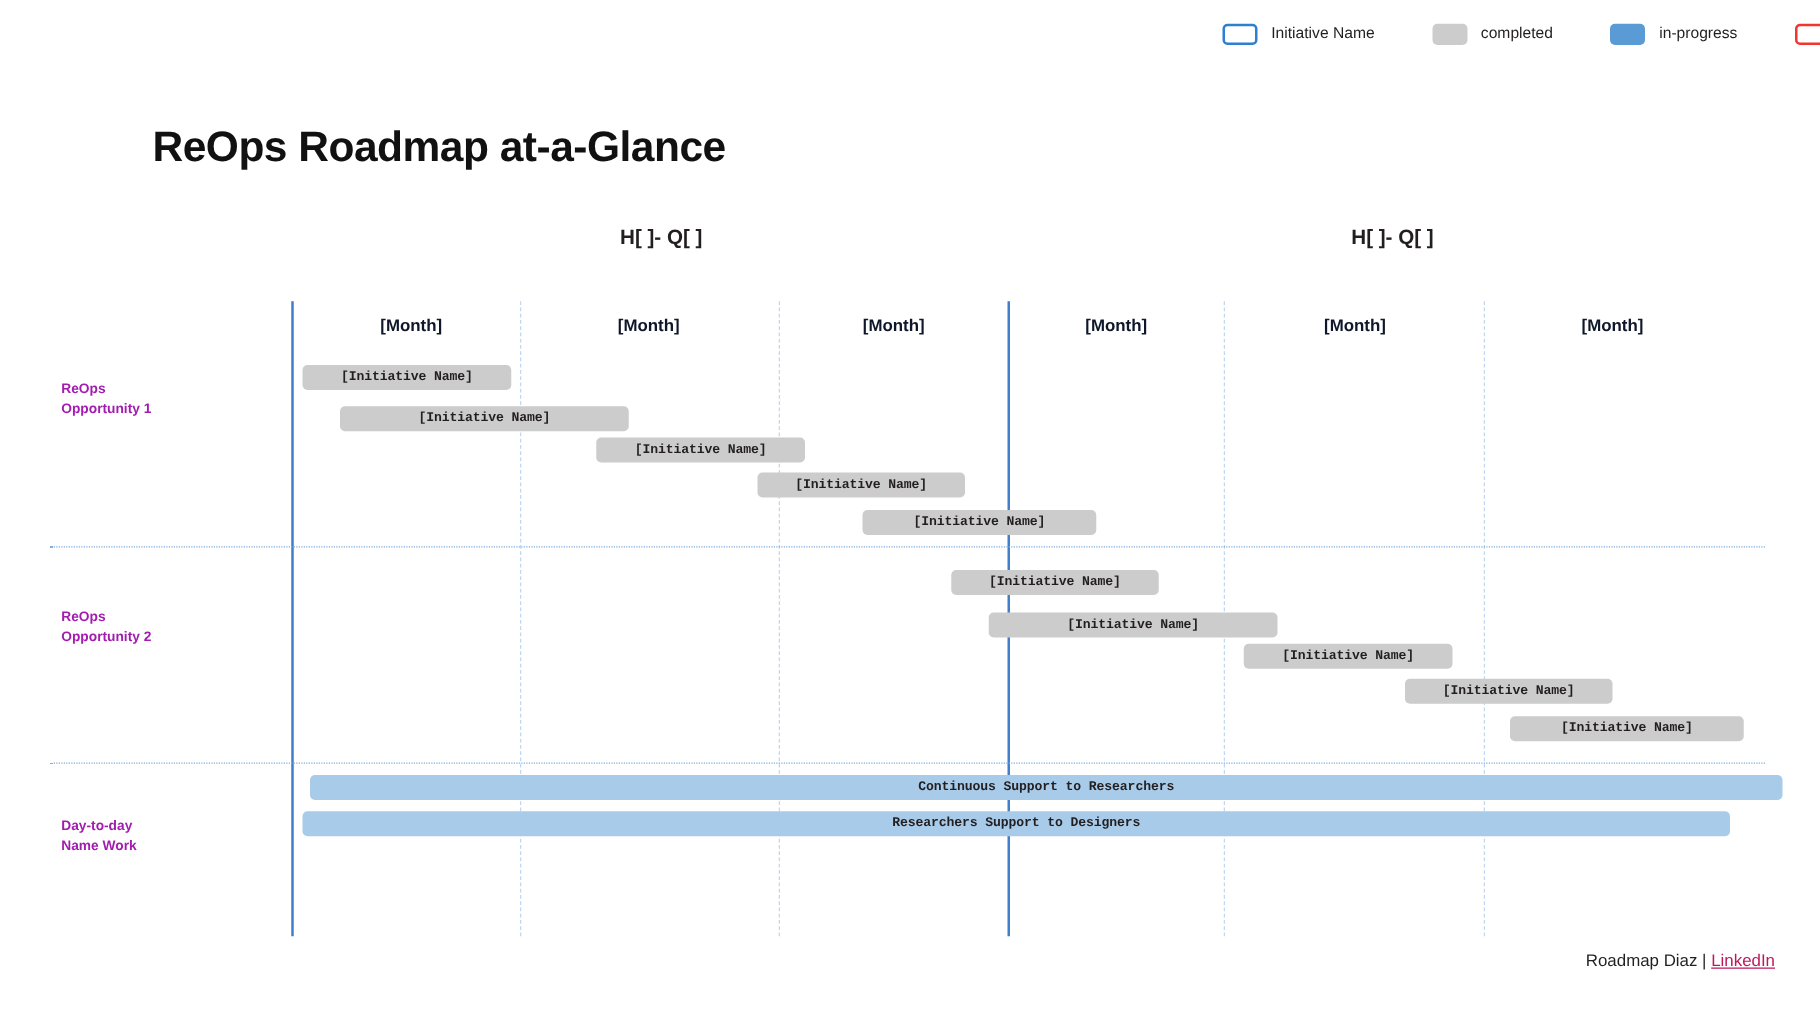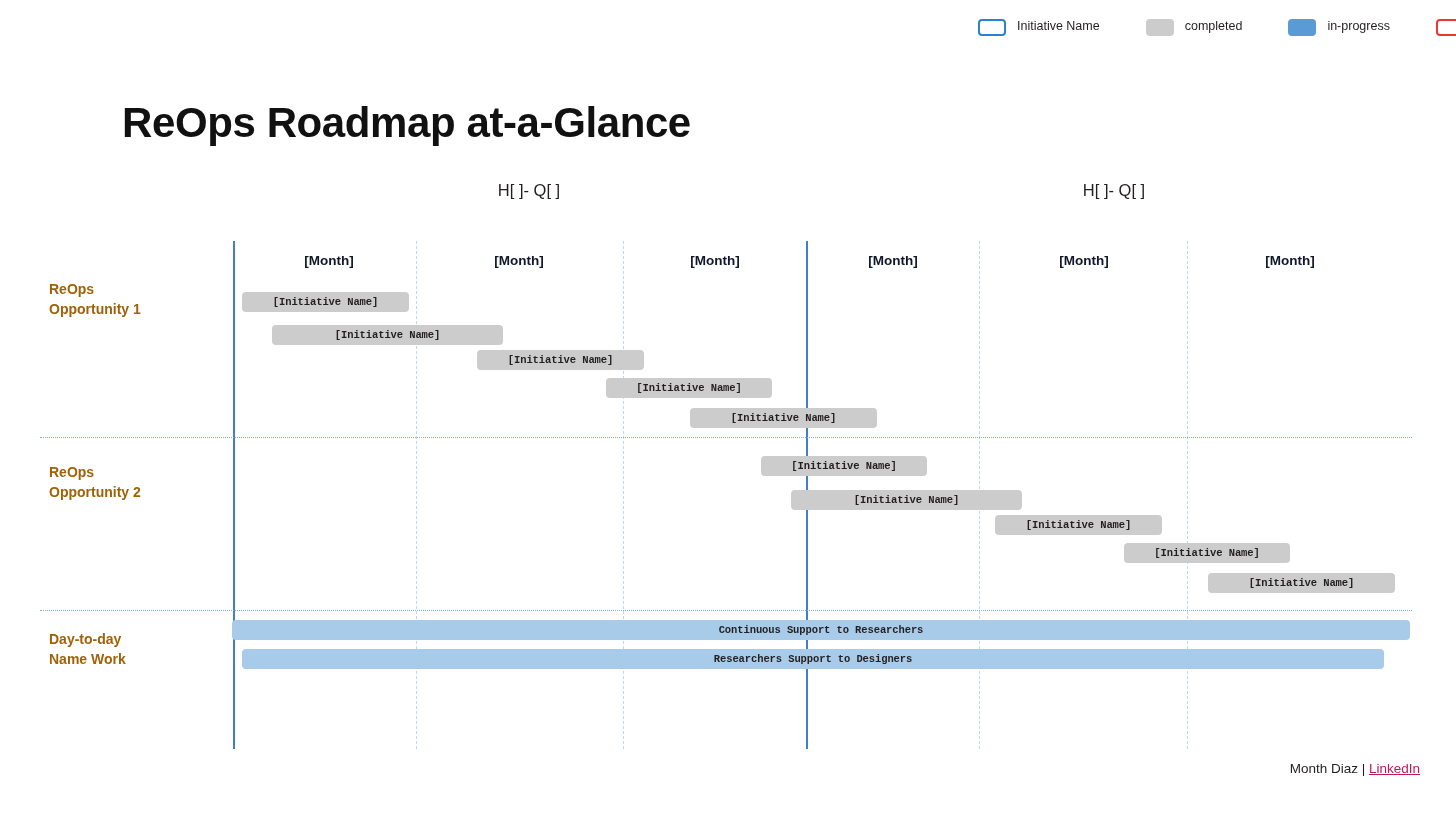--- a/index.html
+++ b/index.html
@@ -53,33 +53,33 @@
     font-size: 12.5px;
     color: #231f20;
     white-space: nowrap;
   }
 
   
   .page-title {
     position: absolute;
     left: 122px;
     top: 99px;
-    font-size: 42px;
+    font-size: 34px;
     font-weight: bold;
     letter-spacing: -0.4px;
     color: #111111;
     white-space: nowrap;
   }
 
   
   .half-label {
     position: absolute;
     top: 181px;
     font-size: 16.5px;
-    font-weight: normal;
+    font-weight: bold;
     color: #231f20;
     white-space: nowrap;
     transform: translateX(-50%);
   }
 
   
   .grid-layer { position: absolute; inset: 0; }
 
   .vline-solid {
     position: absolute;
@@ -105,25 +105,26 @@
     font-weight: bold;
     color: #0f172a;
     white-space: nowrap;
     transform: translateX(-50%);
   }
 
   
   .row-label {
     position: absolute;
     left: 49px;
-    font-size: 14px;
+    font-size: 11px;
     font-weight: bold;
     line-height: 1.42;
-    color: #a16207;
+    color: #a21caf;
     white-space: pre-line;
+    margin-top: 24px;
   }
 
   
   .bar {
     position: absolute;
     height: 20px;
     border-radius: 4px;
     display: flex;
     align-items: center;
     justify-content: center;
@@ -228,23 +229,23 @@
       <span class="bar-label">[Initiative Name]</span>
     </div>
     <div class="bar bar-completed" style="left: 1124px; top: 543px; width: 166px;">
       <span class="bar-label">[Initiative Name]</span>
     </div>
     <div class="bar bar-completed" style="left: 1208px; top: 573px; width: 187px;">
       <span class="bar-label">[Initiative Name]</span>
     </div>
     <div class="row-label" style="top: 630px;">Day-to-day
 Name Work</div>
-    <div class="bar bar-inprogress" style="left: 232px; top: 620px; width: 1178px;">
+    <div class="bar bar-inprogress" style="left: 248px; top: 620px; width: 1178px;">
       <span class="bar-label">Continuous Support to Researchers</span>
     </div>
     <div class="bar bar-inprogress" style="left: 242px; top: 649px; width: 1142px;">
       <span class="bar-label">Researchers Support to Designers</span>
     </div>
   </div>
 
 <div class="footer">
-  <span>Month Diaz</span><span> | </span><a class="link" href="#">LinkedIn</a>
+  <span>Roadmap Diaz</span><span> | </span><a class="link" href="#">LinkedIn</a>
 </div>
 
 </body></html>

